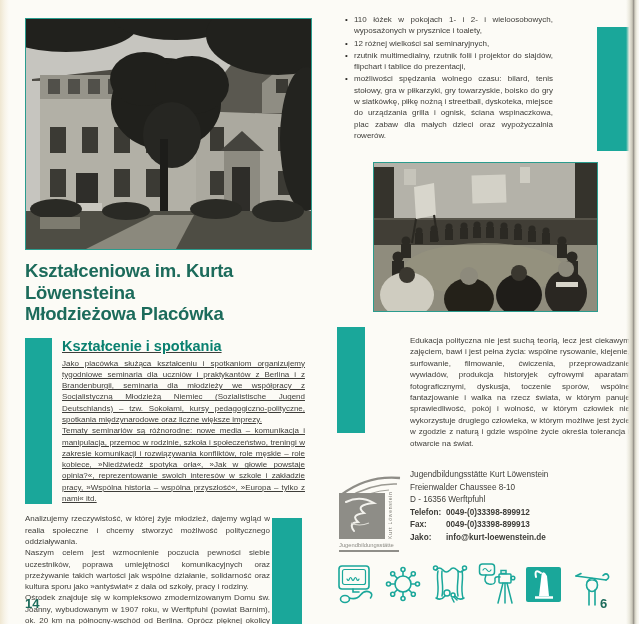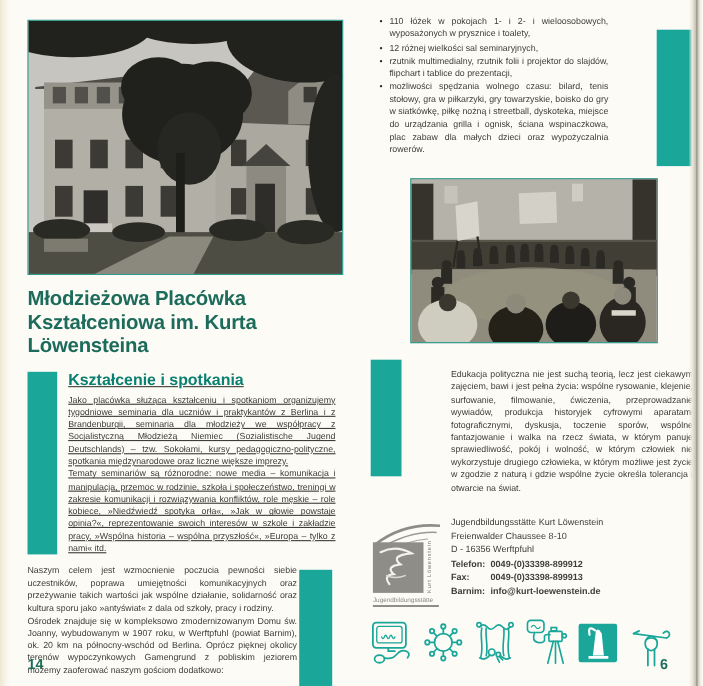--- a/index.html
+++ b/index.html
@@ -131,35 +131,36 @@
         <ellipse cx="30" cy="190" rx="26" ry="10"></ellipse>
           <ellipse cx="100" cy="192" rx="24" ry="9"></ellipse>
         <ellipse cx="190" cy="190" rx="26" ry="10"></ellipse>
           <ellipse cx="252" cy="192" rx="26" ry="11"></ellipse>
       </g>
       <rect x="14" y="198" width="40" height="12" fill="#7d7b6f"></rect>
     </svg>
   </div>
 
   <div class="doc-title">
+    <div>Kształceniowa im. Kurta Löwensteina</div>
     <div>Młodzieżowa Placówka</div>
-    <div>Kształceniowa im. Kurta Löwensteina</div>
   </div>
 
   <div class="section">
     <div class="section-bar"></div>
     <div class="section-body">
       <h2 class="section-heading">Kształcenie i spotkania</h2>
       <p class="body">Jako placówka służąca kształceniu i spotkaniom organizujemy tygodniowe seminaria dla uczniów i praktykantów z Berlina i z Brandenburgii, seminaria dla młodzieży we współpracy z Socjalistyczną Młodzieżą Niemiec (Sozialistische Jugend Deutschlands) – tzw. Sokołami, kursy pedagogiczno-polityczne, spotkania międzynarodowe oraz liczne większe imprezy.</p>
       <p class="body">Tematy seminariów są różnorodne: nowe media – komunikacja i manipulacja, przemoc w rodzinie, szkoła i społeczeństwo, treningi w zakresie komunikacji i rozwiązywania konfliktów, role męskie – role kobiece, »Niedźwiedź spotyka orła«, »Jak w głowie powstaje opinia?«, reprezentowanie swoich interesów w szkole i zakładzie pracy, »Wspólna historia – wspólna przyszłość«, »Europa – tylko z nami« itd.</p>
     </div>
   </div>
 
   <div class="lower">
     <div class="lower-text">
+      <p class="body">Analizujemy rzeczywistość, w której żyje młodzież, dajemy wgląd w realia społeczne i chcemy stworzyć możliwość politycznego oddziaływania.</p>
       <p class="body">Naszym celem jest wzmocnienie poczucia pewności siebie uczestników, poprawa umiejętności komunikacyjnych oraz przeżywanie takich wartości jak wspólne działanie, solidarność oraz kultura sporu jako »antyświat« z dala od szkoły, pracy i rodziny.</p>
       <p class="body">Ośrodek znajduje się w kompleksowo zmodernizowanym Domu św. Joanny, wybudowanym w 1907 roku, w Werftpfuhl (powiat Barnim), ok. 20 km na północny-wschód od Berlina. Oprócz pięknej okolicy terenów wypoczynkowych Gamengrund z pobliskim jeziorem możemy zaoferować naszym gościom dodatkowo:</p>
     </div>
     <div class="lower-bar"></div>
   </div>
 </div>
 
 <div class="page-right">
 
   <div class="bullets-row">
@@ -296,21 +297,21 @@
       <div>D - 16356 Werftpfuhl</div>
       <div class="contact-row">
         <span class="contact-label">Telefon:</span>
         <span>0049-(0)33398-899912</span>
       </div>
       <div class="contact-row">
         <span class="contact-label">Fax:</span>
         <span>0049-(0)33398-899913</span>
       </div>
       <div class="contact-row">
-        <span class="contact-label">Barnim:</span>
+        <span class="contact-label">Jako:</span>
         <span>info@kurt-loewenstein.de</span>
       </div>
     </div>
   </div>
 
   <div class="icons-row">
     <div class="icon">
       <svg viewBox="0 0 38 46" width="38" height="46" fill="none" stroke="#1aa79a" stroke-width="1.6" stroke-linecap="round">
         <rect x="2" y="5" width="30" height="23" rx="3"></rect>
         <rect x="5.5" y="8.5" width="23" height="15" rx="2" stroke-width="1.2"></rect>

